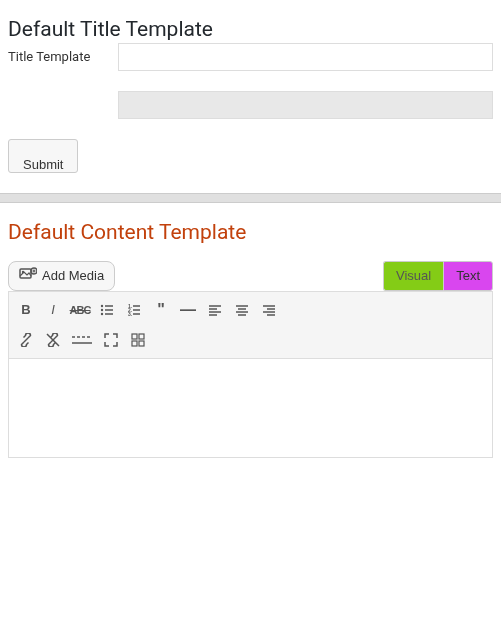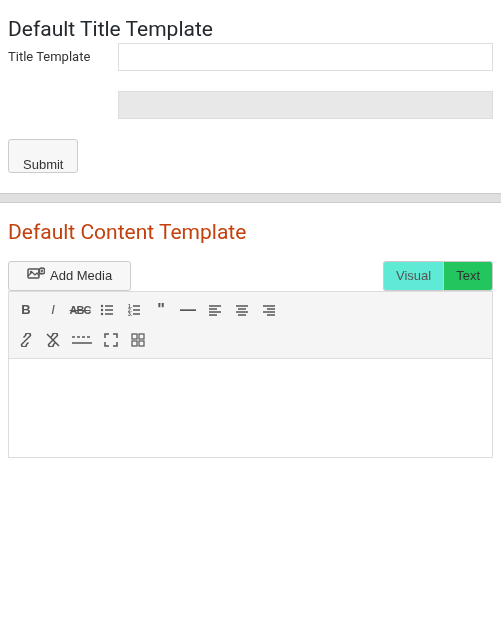--- a/index.html
+++ b/index.html
@@ -92,46 +92,46 @@
       display: flex;
       align-items: center;
       justify-content: space-between;
       margin-bottom: 0;
     }
 
     .add-media-btn {
       display: flex;
       align-items: center;
       gap: 5px;
-      padding: 4px 18px;
+      padding: 4px 10px;
       background: #f7f7f7;
       border: 1px solid #ccc;
-      border-radius: 3px;
+      border-radius: 8px;
       cursor: pointer;
       font-size: 13px;
       color: #333;
       height: 30px;
     }
 
     .tab-group {
       display: flex;
     }
 
     .tab-btn {
       padding: 4px 12px;
       height: 30px;
-      background: #5eead4;
+      background: #84cc16;
       border: 1px solid #ccc;
       cursor: pointer;
       font-size: 13px;
       color: #555;
     }
 
     .tab-btn.active {
-      background: #22c55e;
+      background: #d946ef;
       color: #333;
     }
 
     .tab-btn:first-child {
       border-right: none;
       border-radius: 3px 0 0 3px;
     }
 
     .tab-btn:last-child {
       border-radius: 0 3px 3px 0;

